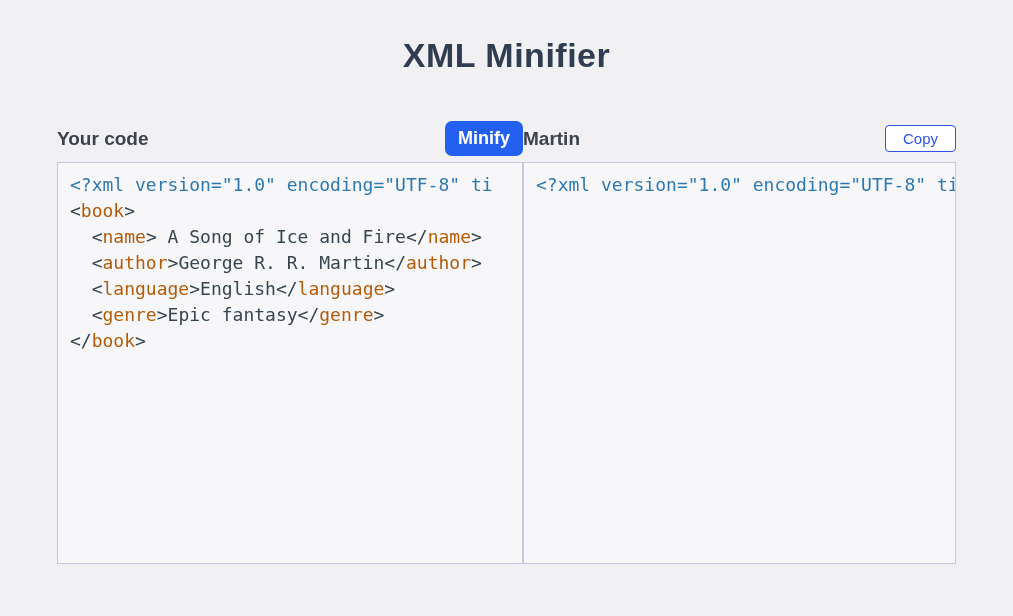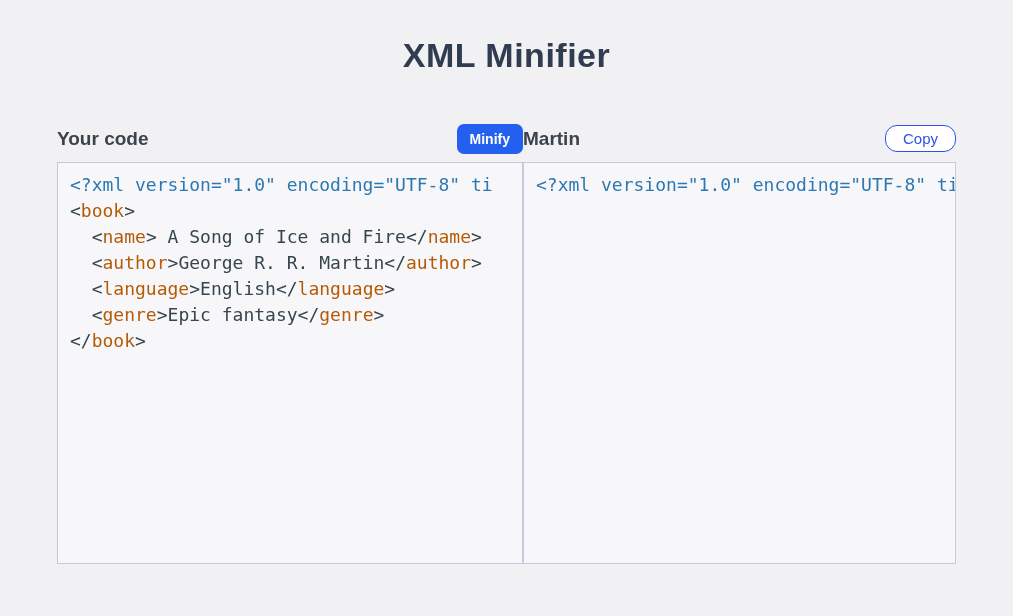--- a/index.html
+++ b/index.html
@@ -48,28 +48,28 @@
   .btn {
     cursor: pointer;
     font-family: "Liberation Sans", sans-serif;
   }
   .btn-minify {
     background: #2360ef;
     color: #ffffff;
     border: none;
     border-radius: 7px;
     padding: 7px 13px;
-    font-size: 14px;
+    font-size: 18px;
     font-weight: 700;
   }
   .btn-copy {
     background: #ffffff;
     color: #2d53e8;
     border: 1.5px solid #2d53e8;
-    border-radius: 12px;
+    border-radius: 4px;
     padding: 4px 17px;
     font-size: 15px;
   }
   .code-panel {
     height: 402px;
     background: #f7f7f9;
     border: 1px solid #c9c6dd;
     padding: 9px 0 9px 12px;
     overflow: hidden;
     font-family: "DejaVu Sans Mono", monospace;

